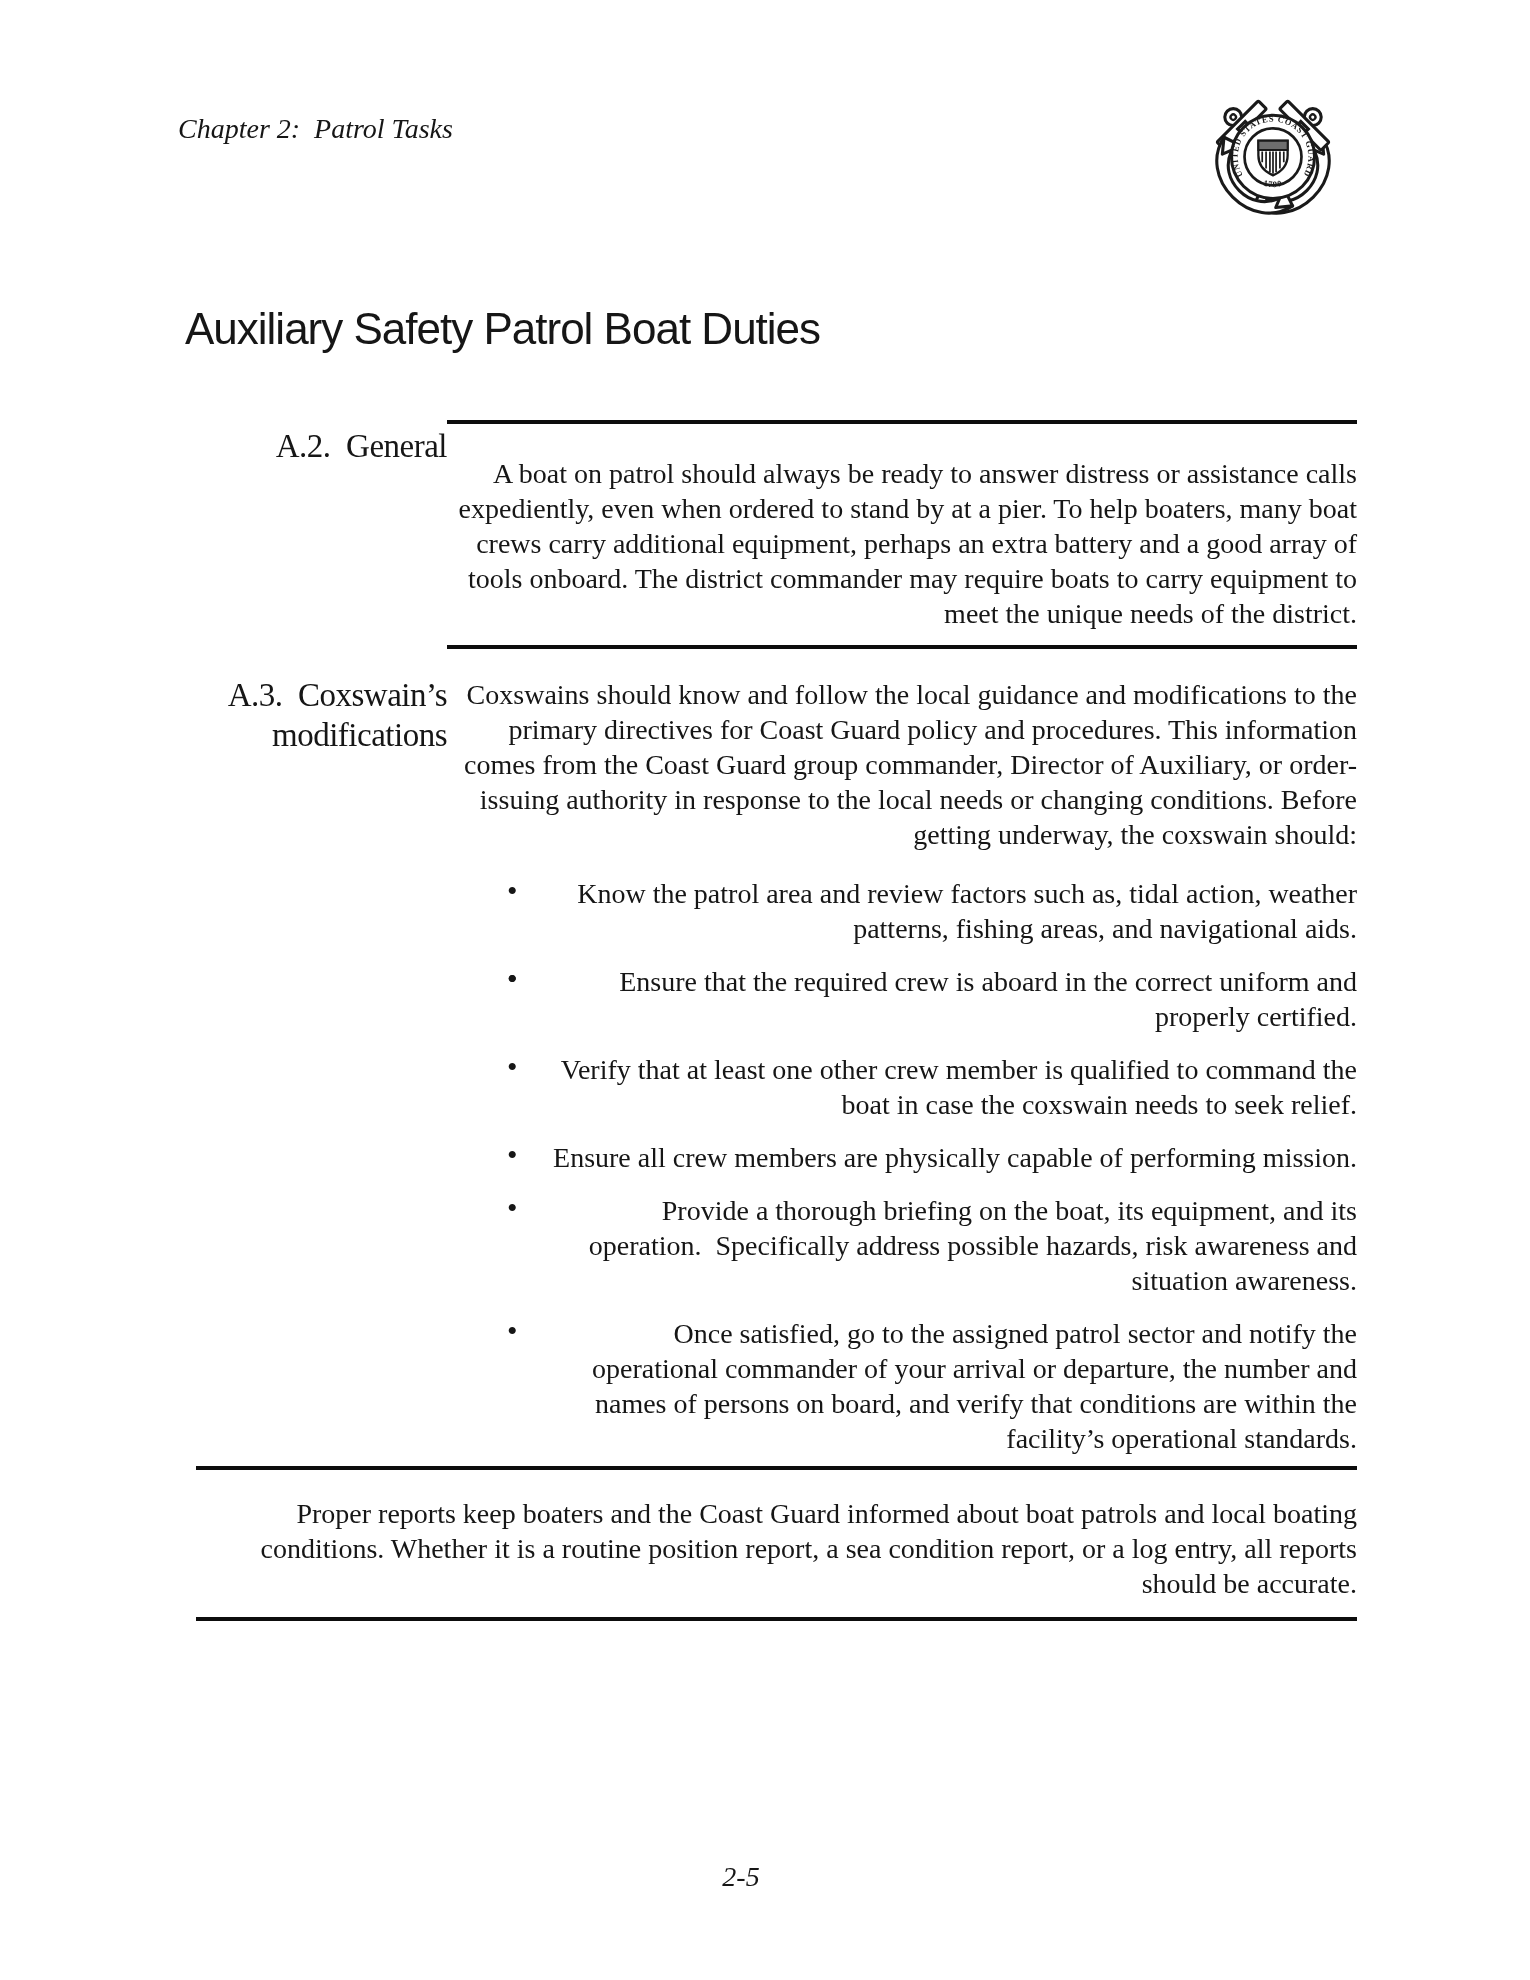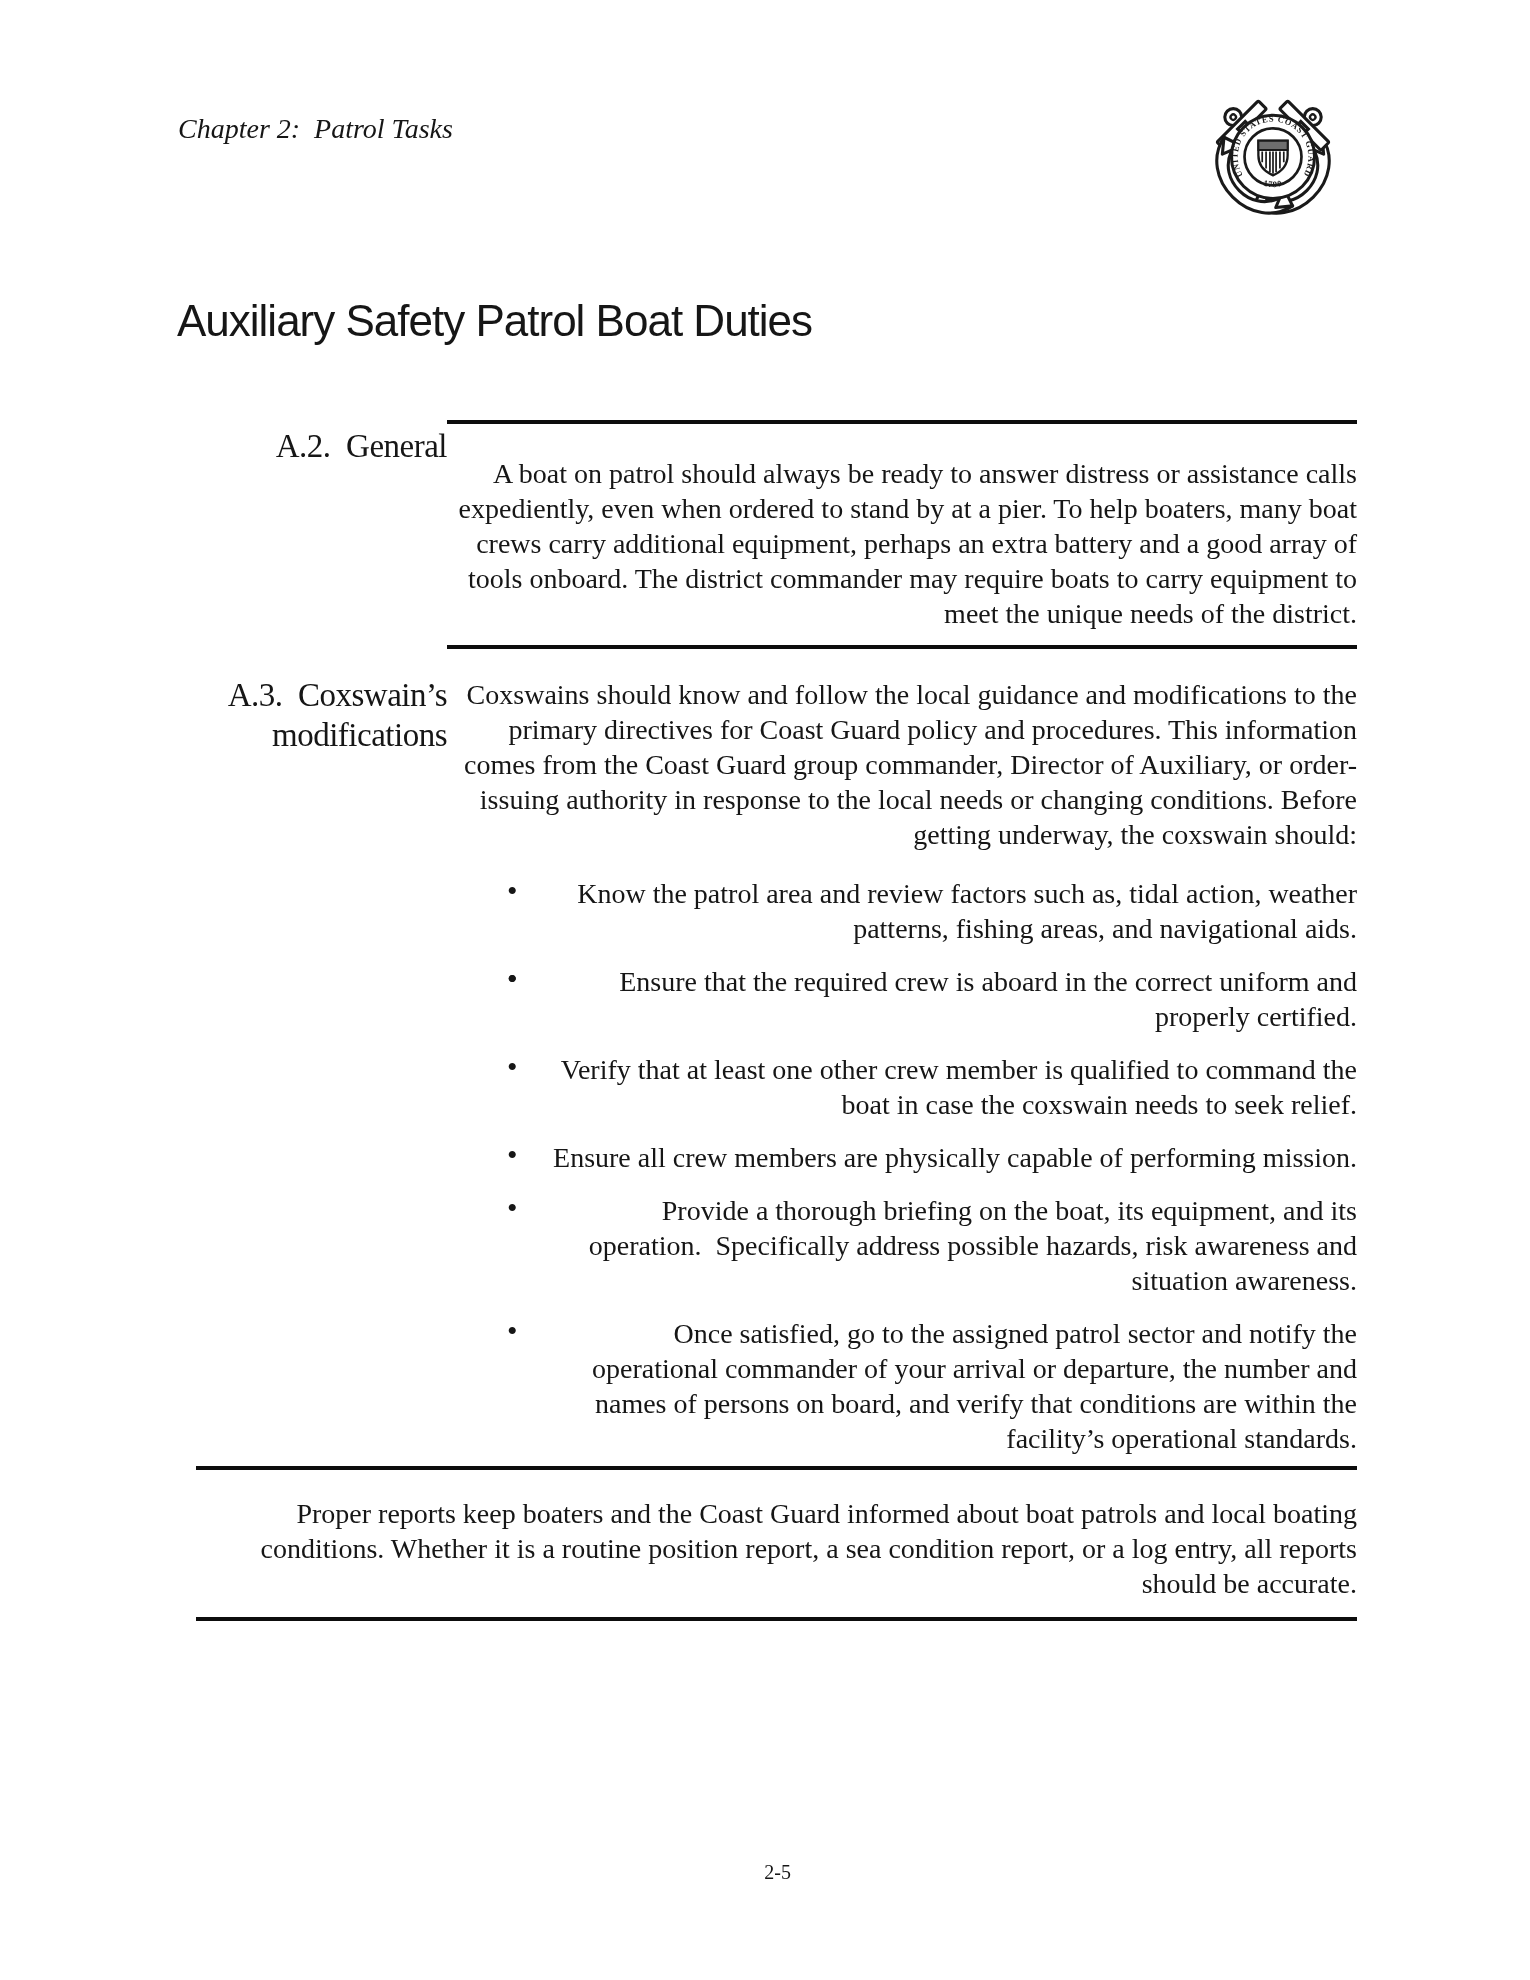--- a/index.html
+++ b/index.html
@@ -10,21 +10,21 @@
     -webkit-font-smoothing:antialiased;
   }
   .chapter-header{
     position:absolute;left:178px;top:112px;
     font-size:28px;line-height:34px;white-space:pre-wrap;font-style:italic;
   }
   .logo{
     position:absolute;left:1196px;top:76px;width:154px;height:154px;
   }
   .doc-title{
-    position:absolute;left:177px;top:296px;margin:0;
+    position:absolute;left:177px;top:296px;margin:8px;
     font-family:"Liberation Sans",sans-serif;
     font-size:44px;font-weight:400;letter-spacing:-1px;line-height:50px;
   }
   .sections{position:absolute;left:196px;top:392px;width:1161px;}
   .section{display:flex;align-items:stretch;text-align:right;}
   .section-label{
     flex:0 0 251px;width:251px;
     font-size:33px;line-height:40px;letter-spacing:-0.5px;
     white-space:pre-wrap;
   }
@@ -42,21 +42,21 @@
   .bullet-list{list-style:none;margin:24px 0 0 0;padding:0;}
   .bullet-item{position:relative;padding-left:100px;}
   .bullet-item + .bullet-item{margin-top:18px;}
   .bullet-dot{
     position:absolute;left:57px;top:-3px;
     font-size:30px;line-height:35px;
   }
   .bullet-text{white-space:pre-wrap;}
   .page-number{
     position:absolute;left:691px;top:1861px;width:100px;
-    text-align:right;font-size:20px;
+    text-align:center;font-size:28px;font-style:italic;
   }
 </style>
 </head>
 <body>
 
 <div class="chapter-header">Chapter 2:  Patrol Tasks</div>
 
 <div class="logo">
   <svg viewBox="0 0 200 200" width="154" height="154" aria-hidden="true">
     <defs>

